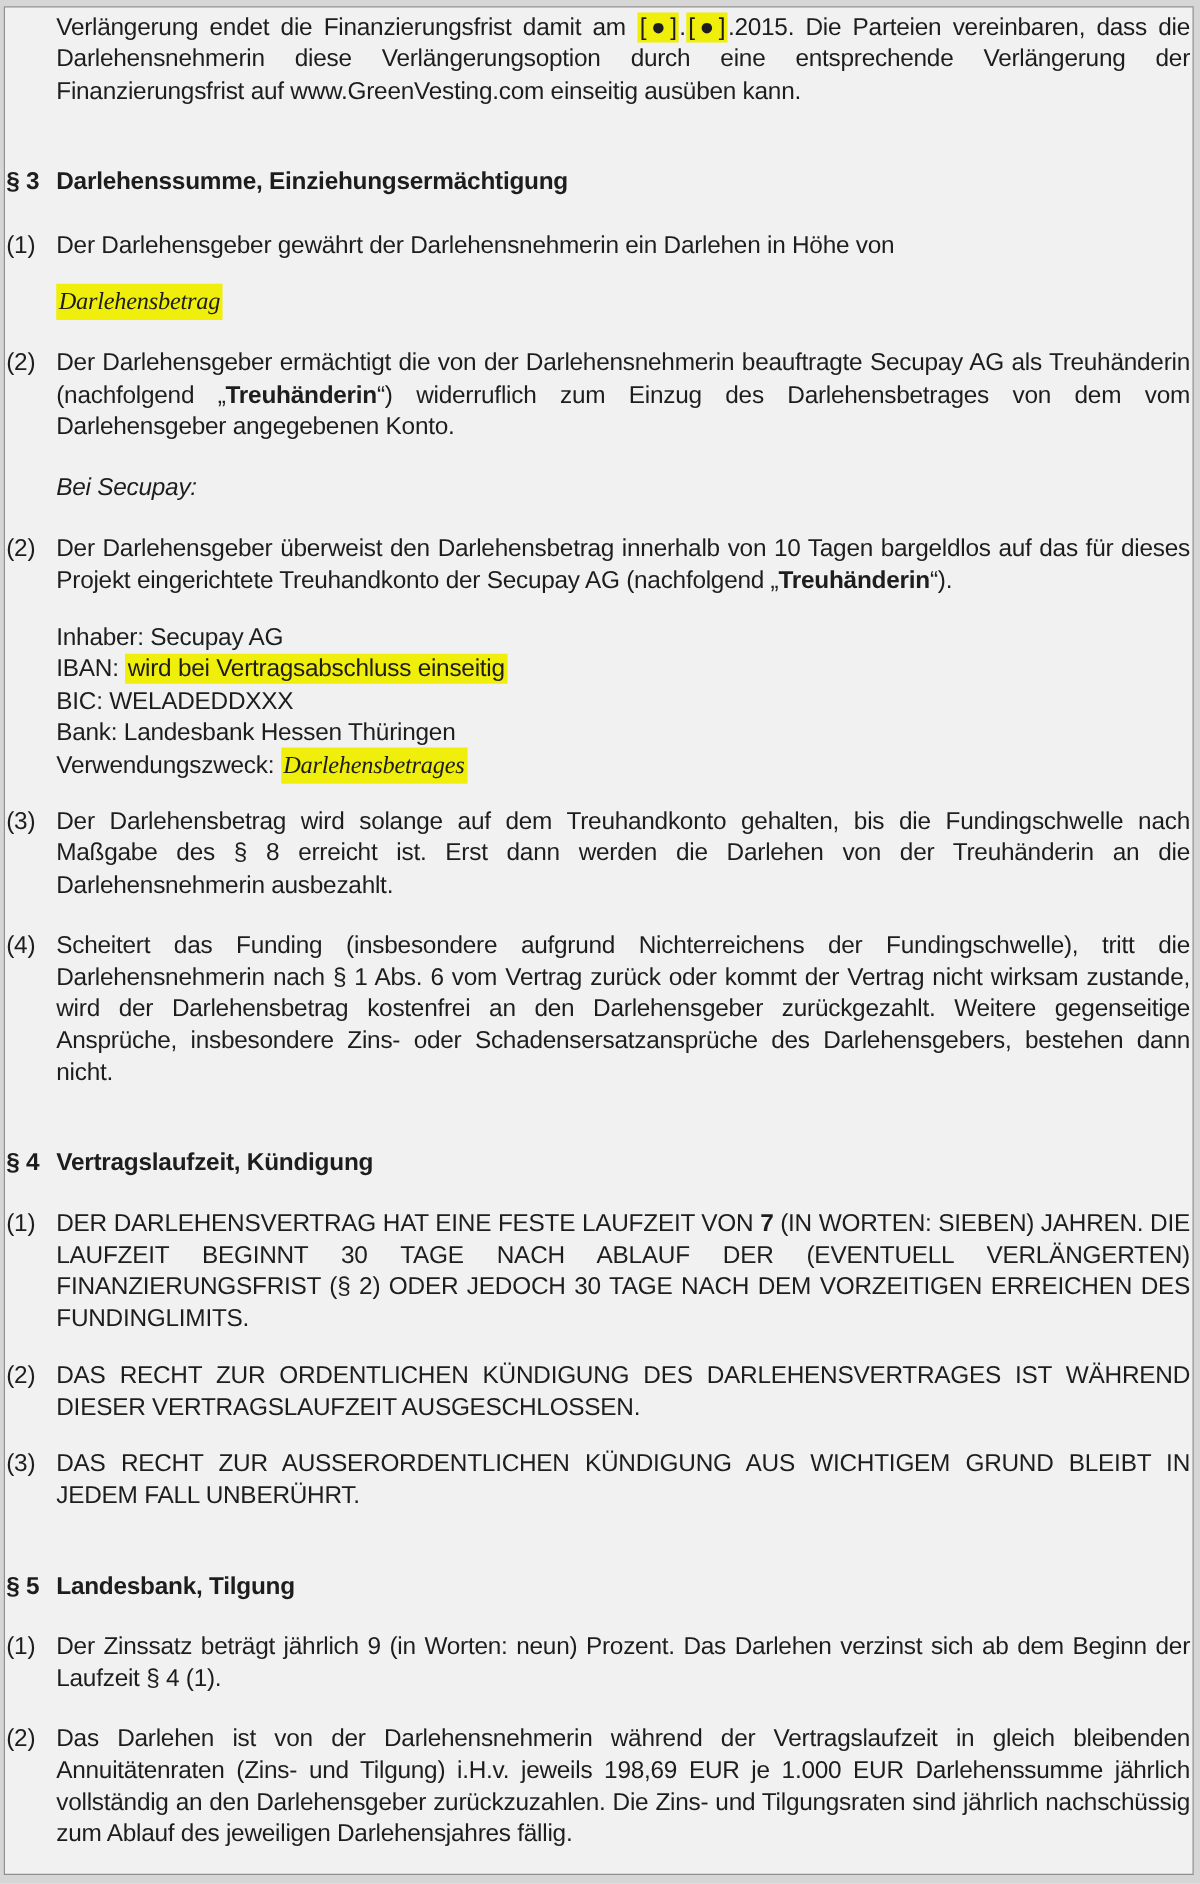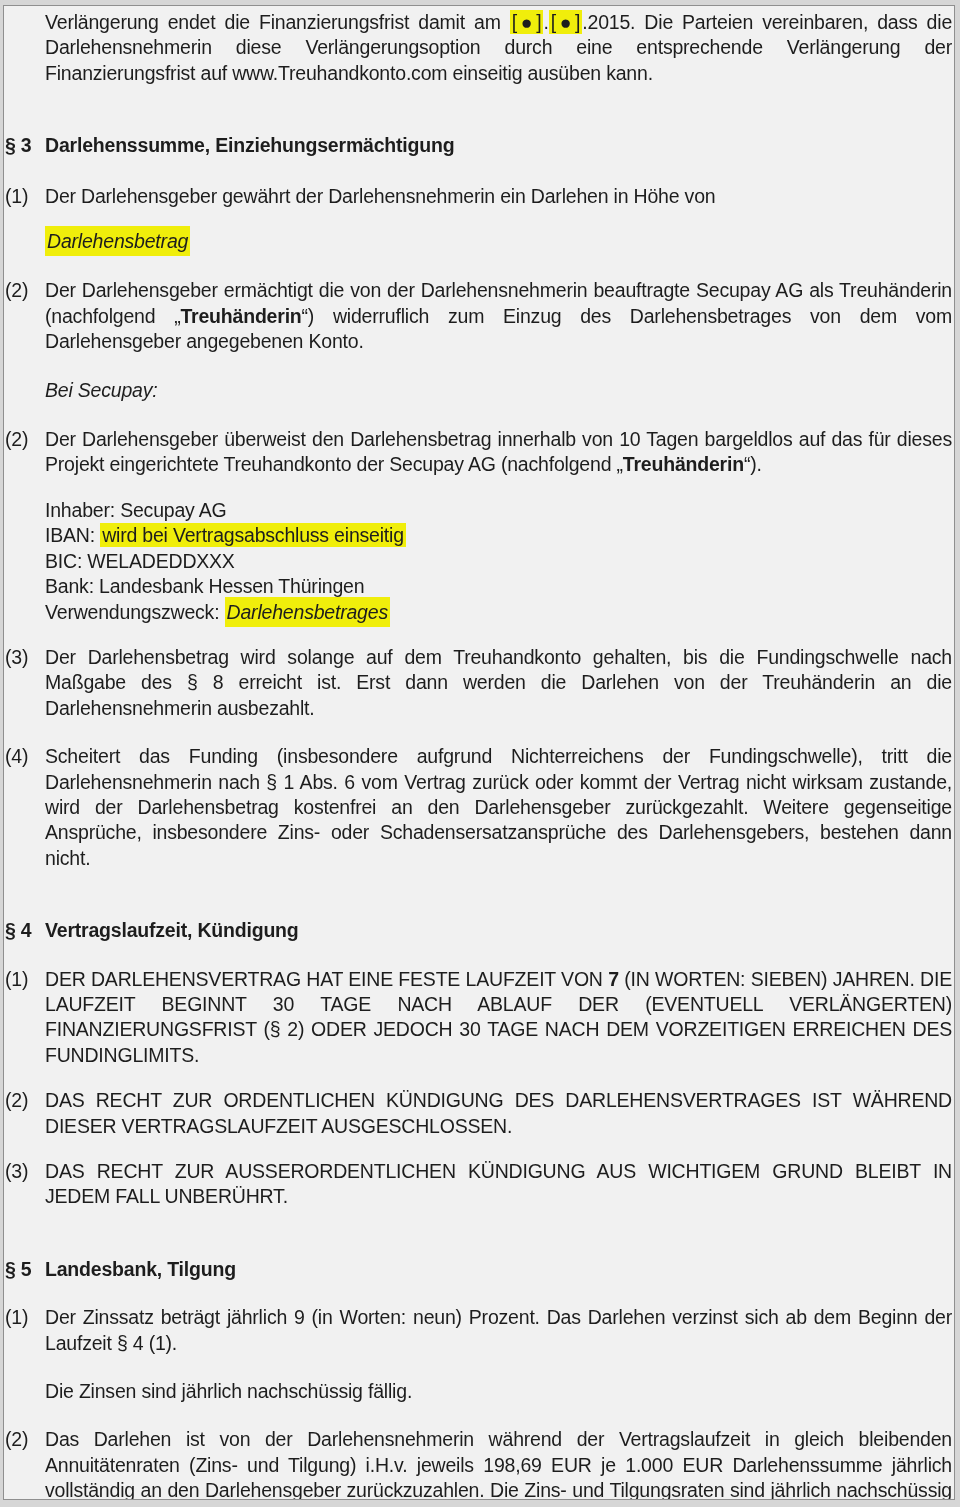--- a/index.html
+++ b/index.html
@@ -24,31 +24,31 @@
   .heading{font-weight:bold;}
   .heading .txt{text-align:left;margin-top:47px;}
   .mt-first{margin-top:4px;}
   .mt-line{margin-top:23px;}
   .mt-item{margin-top:24px;}
   .mt-sub{margin-top:20px;}
   .mt-head{margin-top:45px;}
   .mt-afterhead{margin-top:25px;}
   .mt0{margin-top:0;}
   .hl{background:var(--c-highlight,#f0ee0b);padding:1px 2px;}
-  .hl-i{background:var(--c-highlight,#f0ee0b);font-style:italic;padding:4px 2px;}
+  .hl-i{background:var(--c-highlight,#f0ee0b);font-style:italic;padding:4px 2px;font-family:Liberation Serif, serif;}
   .b{font-weight:bold;margin-top:20px;}
   .i{font-style:italic;}
 </style>
 </head>
 <body>
 
 <div class="page">
 
   <div class="block mt-first">
-    <div class="txt"><span>Verlängerung endet die Finanzierungsfrist damit am </span><span class="hl">[●]</span><span>.</span><span class="hl">[●]</span><span>.2015. Die Parteien vereinbaren, dass die Darlehensnehmerin diese Verlängerungsoption durch eine entsprechende Verlängerung der Finanzierungsfrist auf www.Treuhandkonto.com einseitig ausüben kann.</span></div>
+    <div class="txt"><span>Verlängerung endet die Finanzierungsfrist damit am </span><span class="hl">[●]</span><span>.</span><span class="hl">[●]</span><span>.2015. Die Parteien vereinbaren, dass die Darlehensnehmerin diese Verlängerungsoption durch eine entsprechende Verlängerung der Finanzierungsfrist auf www.GreenVesting.com einseitig ausüben kann.</span></div>
   </div>
 
   <div class="block heading mt-head">
     <span class="num">§ 3</span>
     <div class="txt"><span>Darlehenssumme, Einziehungsermächtigung</span></div>
   </div>
 
   <div class="block mt-afterhead">
     <span class="num">(1)</span>
     <div class="txt"><span>Der Darlehensgeber gewährt der Darlehensnehmerin ein Darlehen in Höhe von</span></div>
@@ -121,22 +121,19 @@
   <div class="block heading mt-head">
     <span class="num">§ 5</span>
     <div class="txt"><span>Landesbank, Tilgung</span></div>
   </div>
 
   <div class="block mt-line">
     <span class="num">(1)</span>
     <div class="txt"><span>Der Zinssatz beträgt jährlich 9 (in Worten: neun) Prozent. Das Darlehen verzinst sich ab dem Beginn der Laufzeit § 4 (1).</span></div>
   </div>
 
-  <div class="block mt-line">
-    <div class="txt left"><span>Die Zinsen sind jährlich nachschüssig fällig.</span></div>
-  </div>
 
   <div class="block mt-line">
     <span class="num">(2)</span>
     <div class="txt"><span>Das Darlehen ist von der Darlehensnehmerin während der Vertragslaufzeit in gleich bleibenden Annuitätenraten (Zins- und Tilgung) i.H.v. jeweils 198,69 EUR je 1.000 EUR Darlehenssumme jährlich vollständig an den Darlehensgeber zurückzuzahlen. Die Zins- und Tilgungsraten sind jährlich nachschüssig zum Ablauf des jeweiligen Darlehensjahres fällig.</span></div>
   </div>
 
 </div>
 
 </body></html>

